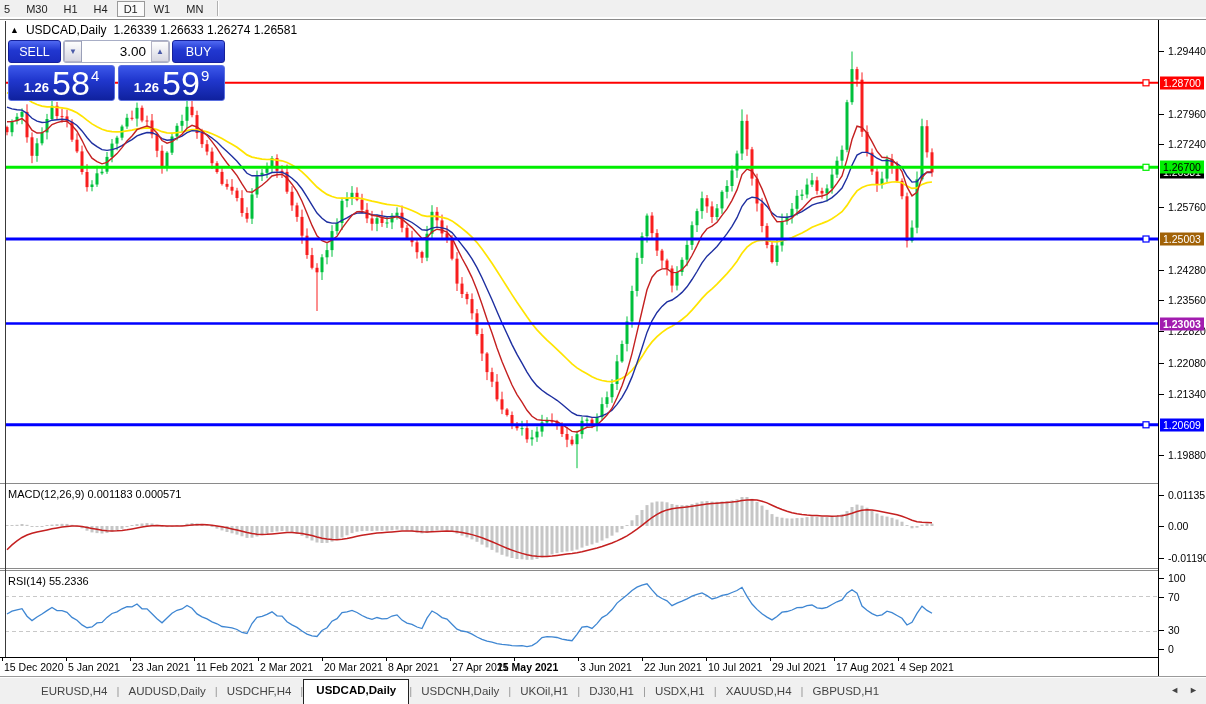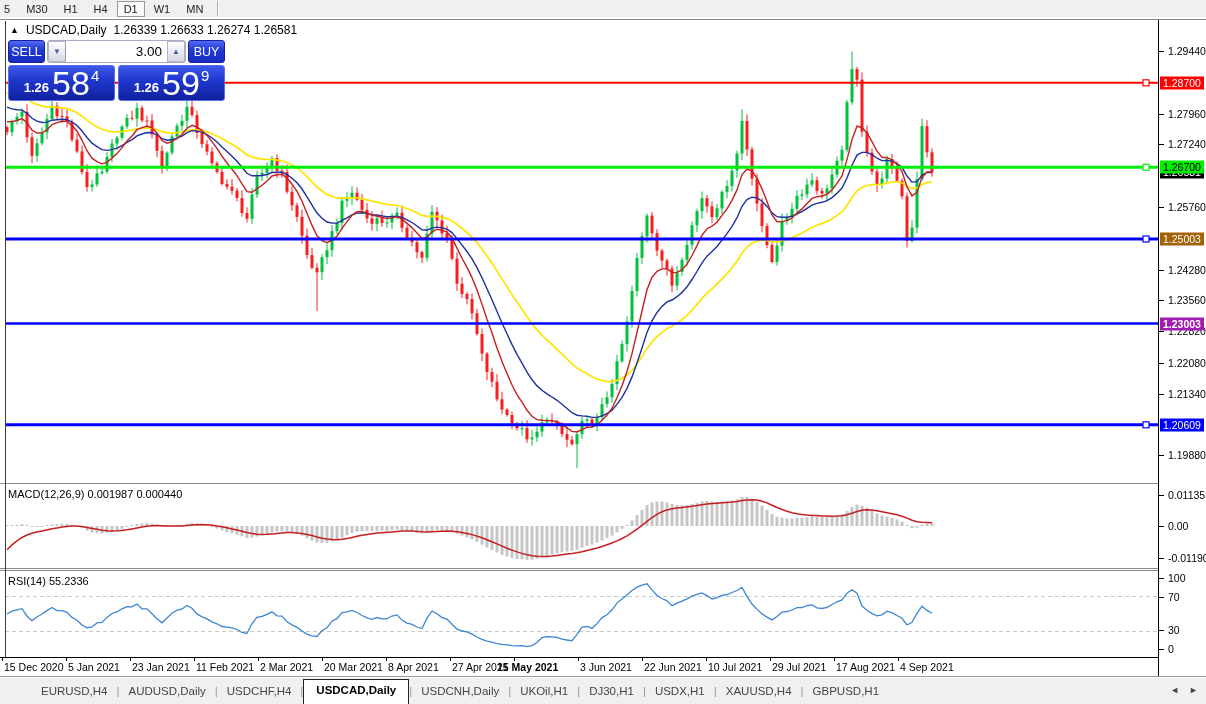--- a/index.html
+++ b/index.html
@@ -26,21 +26,21 @@
   
   .chart-header{position:absolute;top:23px;left:10px;z-index:5;font-size:12px;color:#000;
                 display:flex;align-items:center;gap:7px;}
   .chart-marker{font-size:9px;line-height:12px;}
   .ind-label{position:absolute;z-index:5;font-size:11px;color:#000;left:8px;}
   #macd-label{top:488px;}
   #rsi-label{top:575px;}
   
   .trade-panel{position:absolute;left:8px;top:40px;width:217px;z-index:6;}
   .tp-top{display:flex;height:23px;gap:2px;}
-  .btn-trade{width:37px;color:#fff;font-size:12.5px;text-align:center;line-height:22px;
+  .btn-trade{width:53px;color:#fff;font-size:12.5px;text-align:center;line-height:22px;
              background:linear-gradient(#5069f2,#2137d0 45%,#1a2cc0);
              border:1px solid #16219a;border-radius:3px;box-sizing:border-box;}
   .spinner{flex:1;display:flex;background:#d4d7e4;border:1px solid #a8aec6;border-radius:3px;
            box-sizing:border-box;overflow:hidden;}
   .spin-btn{width:18px;background:linear-gradient(#fefefe,#d7d7e2);border:1px solid #b4b4c6;
             color:#4a5aa8;font-size:8px;text-align:center;line-height:19px;box-sizing:border-box;}
   .vol-field{flex:1;min-width:0;background:#fff;border:none;outline:1px solid #9aa0b8;font-size:13.5px;
              text-align:right;padding:0 5px 0 0;font-family:"Liberation Sans",sans-serif;color:#000;}
   .tp-bottom{display:flex;gap:3px;margin-top:2px;height:36px;}
   .price-box{flex:1;background:linear-gradient(#3c58ea,#2138cf 40%,#0f219e);
@@ -674,21 +674,21 @@
     <polyline points="7,614.0 12,611.1 17,609.9 22,608.7 27,616.2 32,620.6 37,617.0 42,614.0 47,610.6 52,607.5 57,610.6 62,610.7 67,612.3 72,617.4 77,620.3 82,624.9 87,627.7 92,626.9 97,622.9 102,622.4 107,617.4 112,613.5 117,611.8 122,608.8 127,606.6 132,606.8 137,604.0 142,608.8 147,608.8 152,613.7 157,618.7 162,622.8 167,618.0 172,613.2 177,610.3 182,609.0 187,605.5 192,608.3 197,613.9 202,616.9 207,618.9 212,621.8 217,623.8 222,626.5 227,627.1 232,627.9 237,629.5 242,632.5 247,633.5 252,623.5 257,617.4 262,616.3 267,614.4 272,611.8 277,615.8 282,616.1 287,621.7 292,624.9 297,627.4 302,631.0 307,634.1 312,635.9 317,636.5 322,630.5 327,627.7 332,621.2 337,618.7 342,612.5 347,611.9 352,610.4 357,612.5 362,615.5 367,617.9 372,619.4 377,617.5 382,618.9 387,618.7 392,616.0 397,614.9 402,620.1 407,623.1 412,624.4 417,627.0 422,628.5 427,618.1 432,611.0 437,613.7 442,617.6 447,619.1 452,624.2 457,629.2 462,631.0 467,631.9 472,634.2 477,637.0 482,639.3 487,641.2 492,642.1 497,643.6 502,644.4 507,644.8 512,645.6 517,645.8 522,645.7 527,646.6 532,645.6 537,642.5 542,637.6 547,636.7 552,636.8 557,637.5 562,639.1 567,640.0 572,640.7 577,634.4 582,627.2 587,626.5 592,628.4 597,623.6 602,617.6 607,614.8 612,609.8 617,603.1 622,599.1 627,594.9 632,590.5 637,587.1 642,585.2 647,583.8 652,589.9 657,595.5 662,598.5 667,600.8 672,605.6 677,603.2 682,601.2 687,598.9 692,596.2 697,594.4 702,592.9 707,595.6 712,599.0 717,597.6 722,595.3 727,594.5 732,592.5 737,590.5 742,587.3 747,596.3 752,604.0 757,609.4 762,613.8 767,617.1 772,619.9 777,616.6 782,612.2 787,611.5 792,610.0 797,607.7 802,607.5 807,605.7 812,605.0 817,607.8 822,608.5 827,607.4 832,604.5 837,601.8 842,599.9 847,593.2 852,589.8 857,593.1 862,606.1 867,610.2 872,613.6 877,615.9 882,614.8 887,611.2 892,612.7 897,615.5 902,618.3 907,625.0 912,622.2 917,613.4 922,606.2 927,610.4 932,613.3" fill="none" stroke="#3E86D2" stroke-width="1.3"></polyline>
   </svg>
 <div class="frame-left"></div>
 
 <div class="chart-header">
   <span class="chart-marker">▲</span>
   <span>USDCAD,Daily</span>
   <span>1.26339 1.26633 1.26274 1.26581</span>
 </div>
 
-<div class="ind-label" id="macd-label">MACD(12,26,9) 0.001987 0.000440</div>
+<div class="ind-label" id="macd-label">MACD(12,26,9) 0.001183 0.000571</div>
 <div class="ind-label" id="rsi-label">RSI(14) 55.2336</div>
 
 <div class="trade-panel">
   <div class="tp-top">
     <div class="btn-trade">SELL</div>
     <div class="spinner">
       <div class="spin-btn">▼</div>
       <input class="vol-field" readonly="" value="3.00" style="">
       <div class="spin-btn">▲</div>
     </div>

